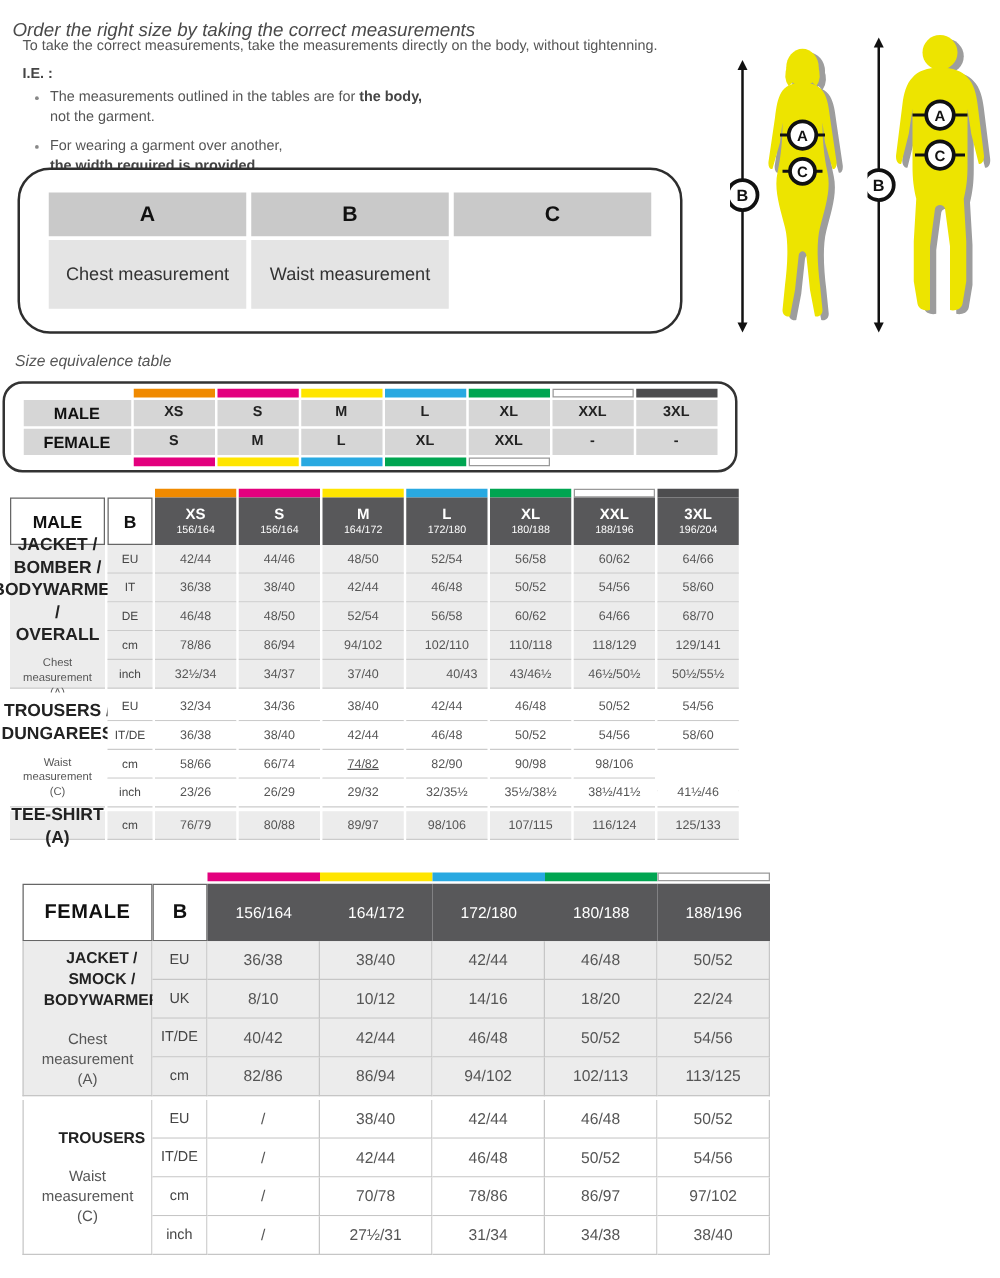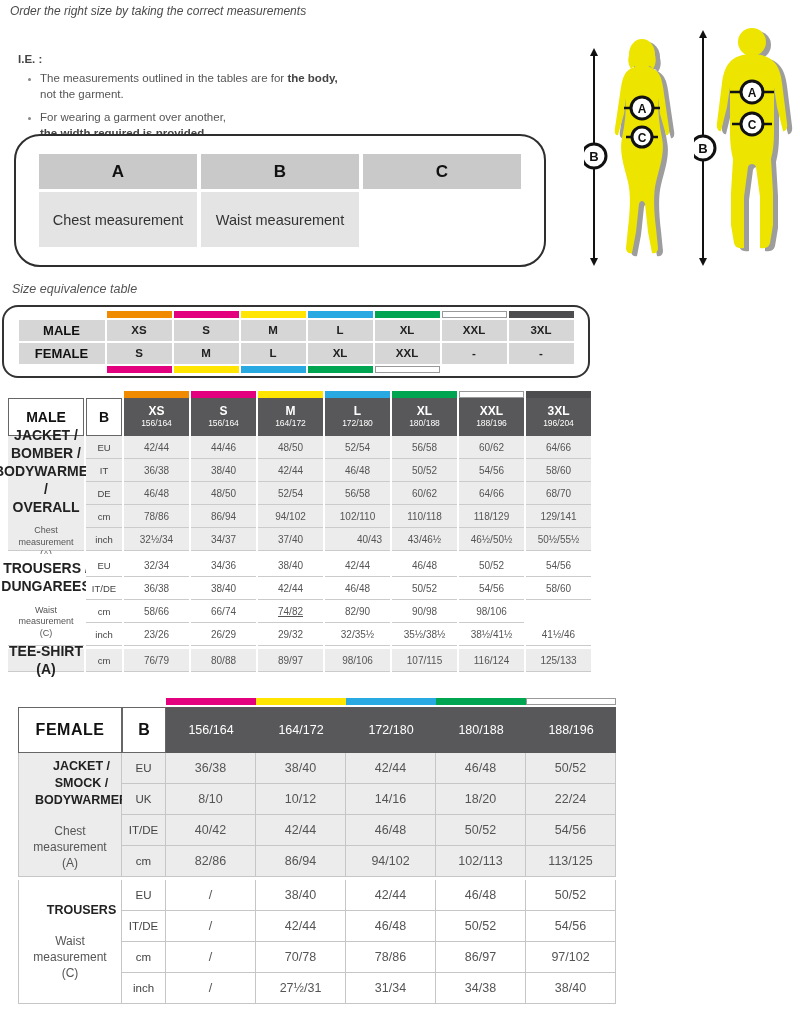--- a/index.html
+++ b/index.html
@@ -1,20 +1,20 @@
 <!DOCTYPE html>
 <html><head>
 <meta charset="utf-8">
 <style>
   html,body{margin:0;padding:0;background:#fff;}
   .page{position:relative;width:800px;height:1022px;background:#fff;overflow:hidden;
         font-family:"Liberation Sans", sans-serif;color:#555;}
 
   
-  .page-title{position:absolute;left:10px;top:4px;font-style:italic;font-size:12px;color:#4a4a4a;}
+  .page-title{position:absolute;left:10px;top:16px;font-style:italic;font-size:15px;color:#4a4a4a;}
   .intro{position:absolute;left:18px;top:31px;font-size:11.5px;color:#555;}
   .ie{position:absolute;left:18px;top:53px;font-size:11.5px;font-weight:bold;color:#444;}
   .bullets{position:absolute;left:24px;top:70px;margin:0;padding-left:16px;font-size:11.5px;color:#555;}
   .bullets li{margin-bottom:7px;line-height:1.4;}
   .bullets li::marker{color:#888;font-size:9px;}
   .b{font-weight:bold;color:#444;}
 
   
   .key-box{position:absolute;left:14px;top:134px;width:532px;height:133px;box-sizing:border-box;
            border:2px solid #2e2e2e;border-radius:26px;background:#fff;
@@ -85,20 +85,21 @@
   #female-table .unit,#female-table .val{border-right:1px solid #c6c6c6;border-bottom:1px solid #c6c6c6;box-sizing:border-box;}
   #female-table .sec-label{border:1px solid #c6c6c6;border-top:none;box-sizing:border-box;}
   #female-table .colbar{margin-bottom:2px;}
 </style>
 </head>
 <body>
 
 <div class="page">
 
   <div class="page-title">Order the right size by taking the correct measurements</div>
+  <div class="intro">To take the correct measurements, take the measurements directly on the body, without tightenning.</div>
   <div class="ie">I.E. :</div>
 
   <ul class="bullets">
     <li><span>The measurements outlined in the tables are for </span><span class="b">the body,</span><br>
       <span>not the garment.</span></li>
     <li><span>For wearing a garment over another,</span><br>
       <span class="b">the width required is provided.</span></li>
   </ul>
 
   <div class="key-box">

